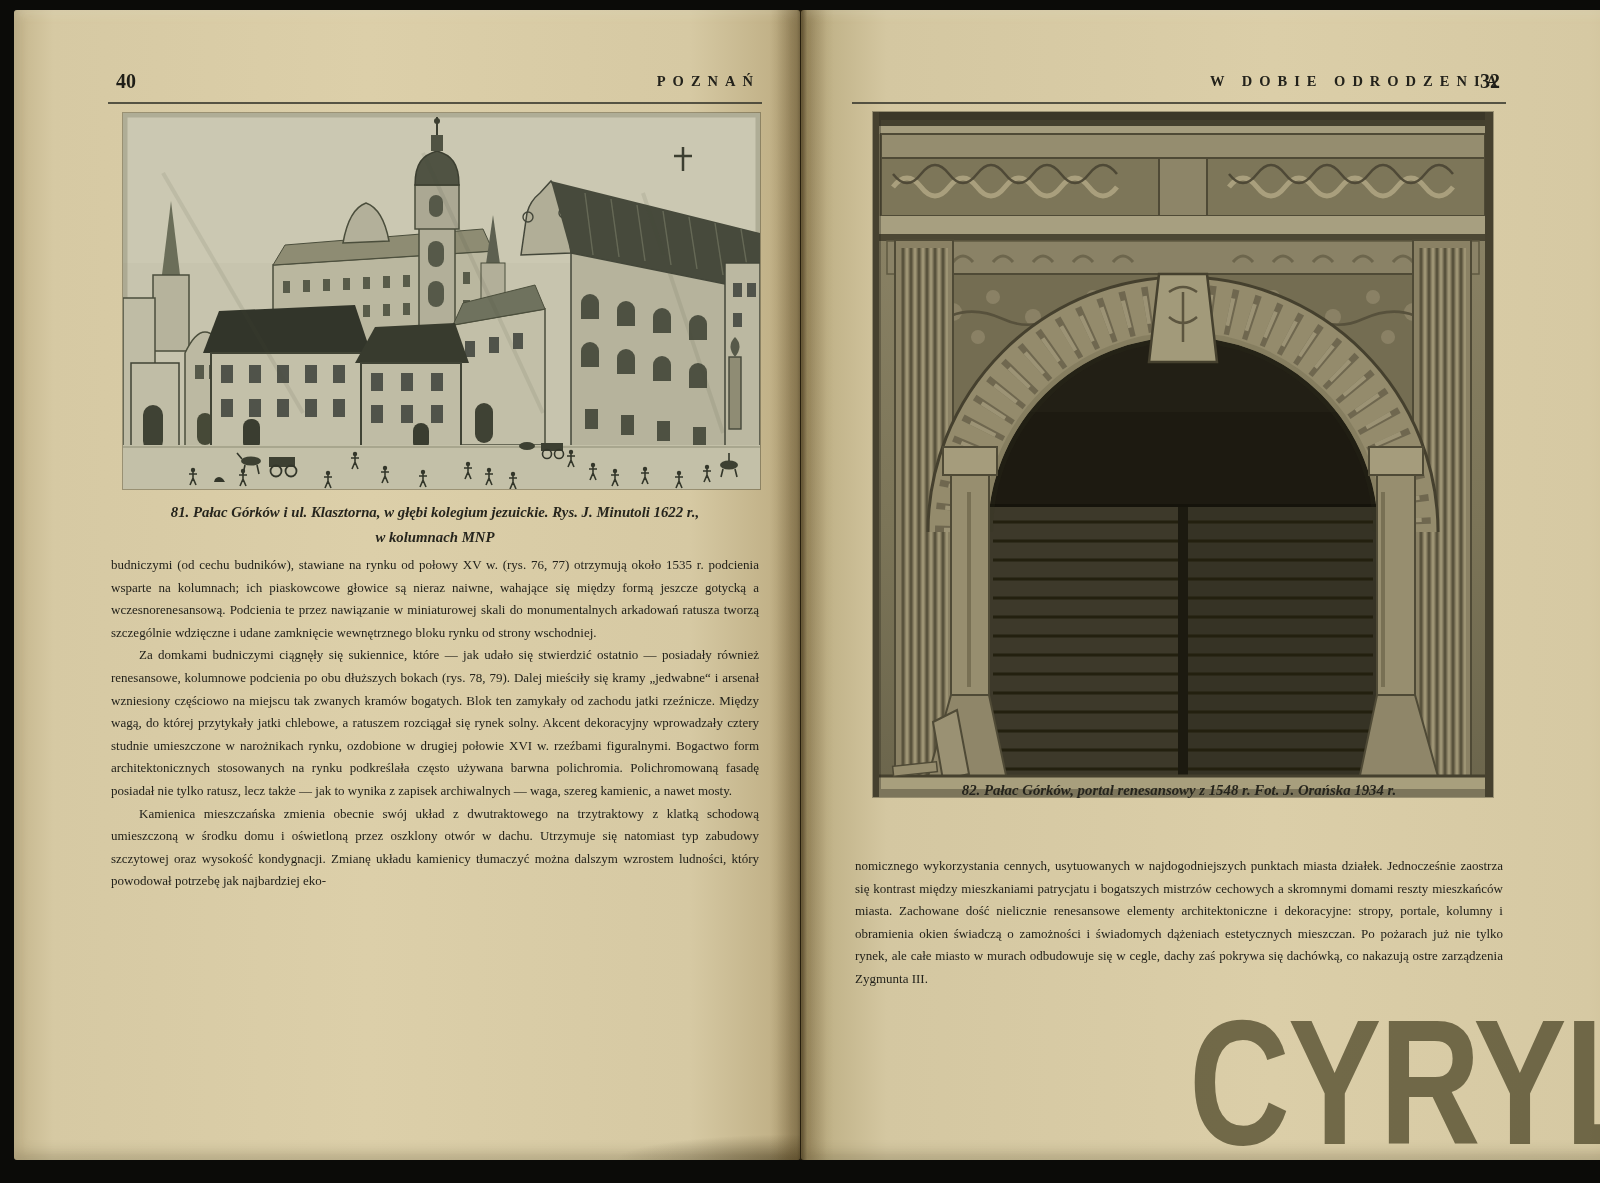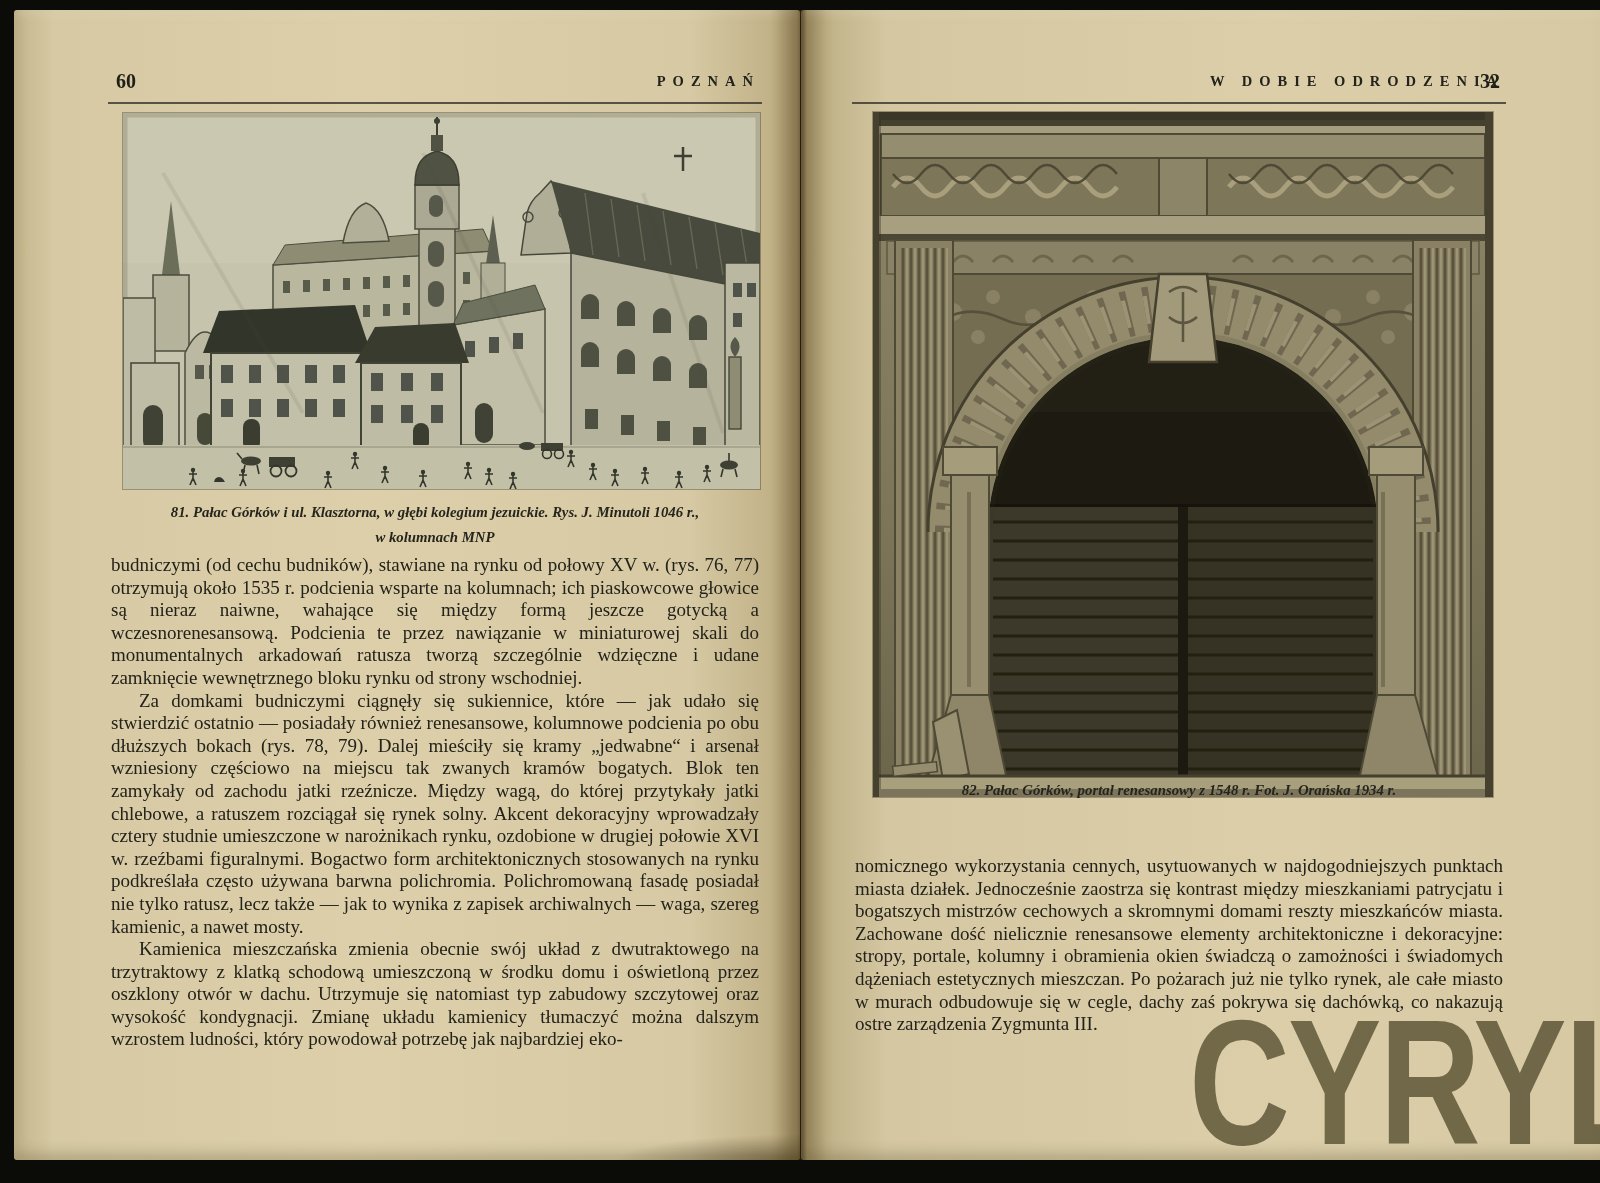--- a/index.html
+++ b/index.html
@@ -39,21 +39,21 @@
   .fig svg{display:block;width:100%;height:100%;}
   .fig-left{top:103px;left:109px;width:637px;height:376px;}
   .fig-right{top:102px;left:72px;width:620px;height:685px;}
   .caption{
     position:absolute;text-align:center;font-style:italic;font-weight:bold;
     font-size:14.8px;line-height:25px;color:#26251d;
   }
   .caption.cl{top:490px;left:96px;width:650px;}
   .caption.cr{top:768px;left:53px;width:650px;}
   .body{
-    position:absolute;text-align:justify;font-size:19px;line-height:22.6px;color:#23221b;
+    position:absolute;text-align:justify;font-size:13px;line-height:22.6px;color:#23221b;
   }
   .body.bl{top:544px;left:97px;width:648px;}
   .body.br{top:845px;left:54px;width:648px;}
   .body p{margin:0;}
   .body p.indent{text-indent:28px;}
   .watermark{
     position:absolute;left:388px;top:984px;z-index:4;
     font-family:"Liberation Sans","DejaVu Sans",sans-serif;font-weight:bold;
     font-size:212px;line-height:1;letter-spacing:-3px;white-space:nowrap;
     color:rgba(122,119,98,.92);mix-blend-mode:multiply;
@@ -64,21 +64,21 @@
     background:radial-gradient(ellipse at 100% 100%,rgba(50,38,12,.45),rgba(50,38,12,0) 70%);
   }
 </style>
 </head>
 <body>
 
 <div class="book">
 
   <div class="page page-left">
     <div class="pg-header hl">
-      <span class="pg-num nl">60</span>
+      <span class="pg-num nl">40</span>
       <span class="run-head">POZNAŃ</span>
     </div>
     <div class="rule rl"></div>
 
     <figure class="fig fig-left">
       <svg viewBox="0 0 637 376" preserveAspectRatio="none">
         <defs>
           <g id="person">
             <circle cx="0" cy="-11" r="2.2" fill="#33362a"></circle>
             <path d="M0,-9 L0,0 M0,-3 L-3,4 M0,-3 L3,4 M-4,-7 L4,-7" stroke="#33362a" stroke-width="1.6" fill="none"></path>
@@ -243,21 +243,21 @@
           <use href="#person" x="70" y="368"></use>
         <g stroke="#4b4e3c" opacity="0.1" stroke-width="4">
           <path d="M40,60 L180,300"></path>
             <path d="M300,40 L420,300"></path>
             <path d="M520,80 L600,320"></path>
         </g>
       </svg>
     </figure>
 
     <div class="caption cl">
-      <span>81. Pałac Górków i ul. Klasztorna, w głębi kolegium jezuickie. Rys. J. Minutoli 1046 r.,</span><br>
+      <span>81. Pałac Górków i ul. Klasztorna, w głębi kolegium jezuickie. Rys. J. Minutoli 1622 r.,</span><br>
       <span>w kolumnach MNP</span>
     </div>
 
     <div class="body bl">
       <p>budniczymi (od cechu budników), stawiane na rynku od połowy XV w. (rys. 76, 77) otrzymują około 1535 r. podcienia wsparte na kolumnach; ich piaskowcowe głowice są nieraz naiwne, wahające się między formą jeszcze gotycką a wczesnorenesansową. Podcienia te przez nawiązanie w miniaturowej skali do monumentalnych arkadowań ratusza tworzą szczególnie wdzięczne i udane zamknięcie wewnętrznego bloku rynku od strony wschodniej.</p>
       <p class="indent">Za domkami budniczymi ciągnęły się sukiennice, które — jak udało się stwierdzić ostatnio — posiadały również renesansowe, kolumnowe podcienia po obu dłuższych bokach (rys. 78, 79). Dalej mieściły się kramy „jedwabne“ i arsenał wzniesiony częściowo na miejscu tak zwanych kramów bogatych. Blok ten zamykały od zachodu jatki rzeźnicze. Między wagą, do której przytykały jatki chlebowe, a ratuszem rozciągał się rynek solny. Akcent dekoracyjny wprowadzały cztery studnie umieszczone w narożnikach rynku, ozdobione w drugiej połowie XVI w. rzeźbami figuralnymi. Bogactwo form architektonicznych stosowanych na rynku podkreślała często używana barwna polichromia. Polichromowaną fasadę posiadał nie tylko ratusz, lecz także — jak to wynika z zapisek archiwalnych — waga, szereg kamienic, a nawet mosty.</p>
       <p class="indent">Kamienica mieszczańska zmienia obecnie swój układ z dwutraktowego na trzytraktowy z klatką schodową umieszczoną w środku domu i oświetloną przez oszklony otwór w dachu. Utrzymuje się natomiast typ zabudowy szczytowej oraz wysokość kondygnacji. Zmianę układu kamienicy tłumaczyć można dalszym wzrostem ludności, który powodował potrzebę jak najbardziej eko-</p>
     </div>
     <div class="curl"></div>
   </div>

